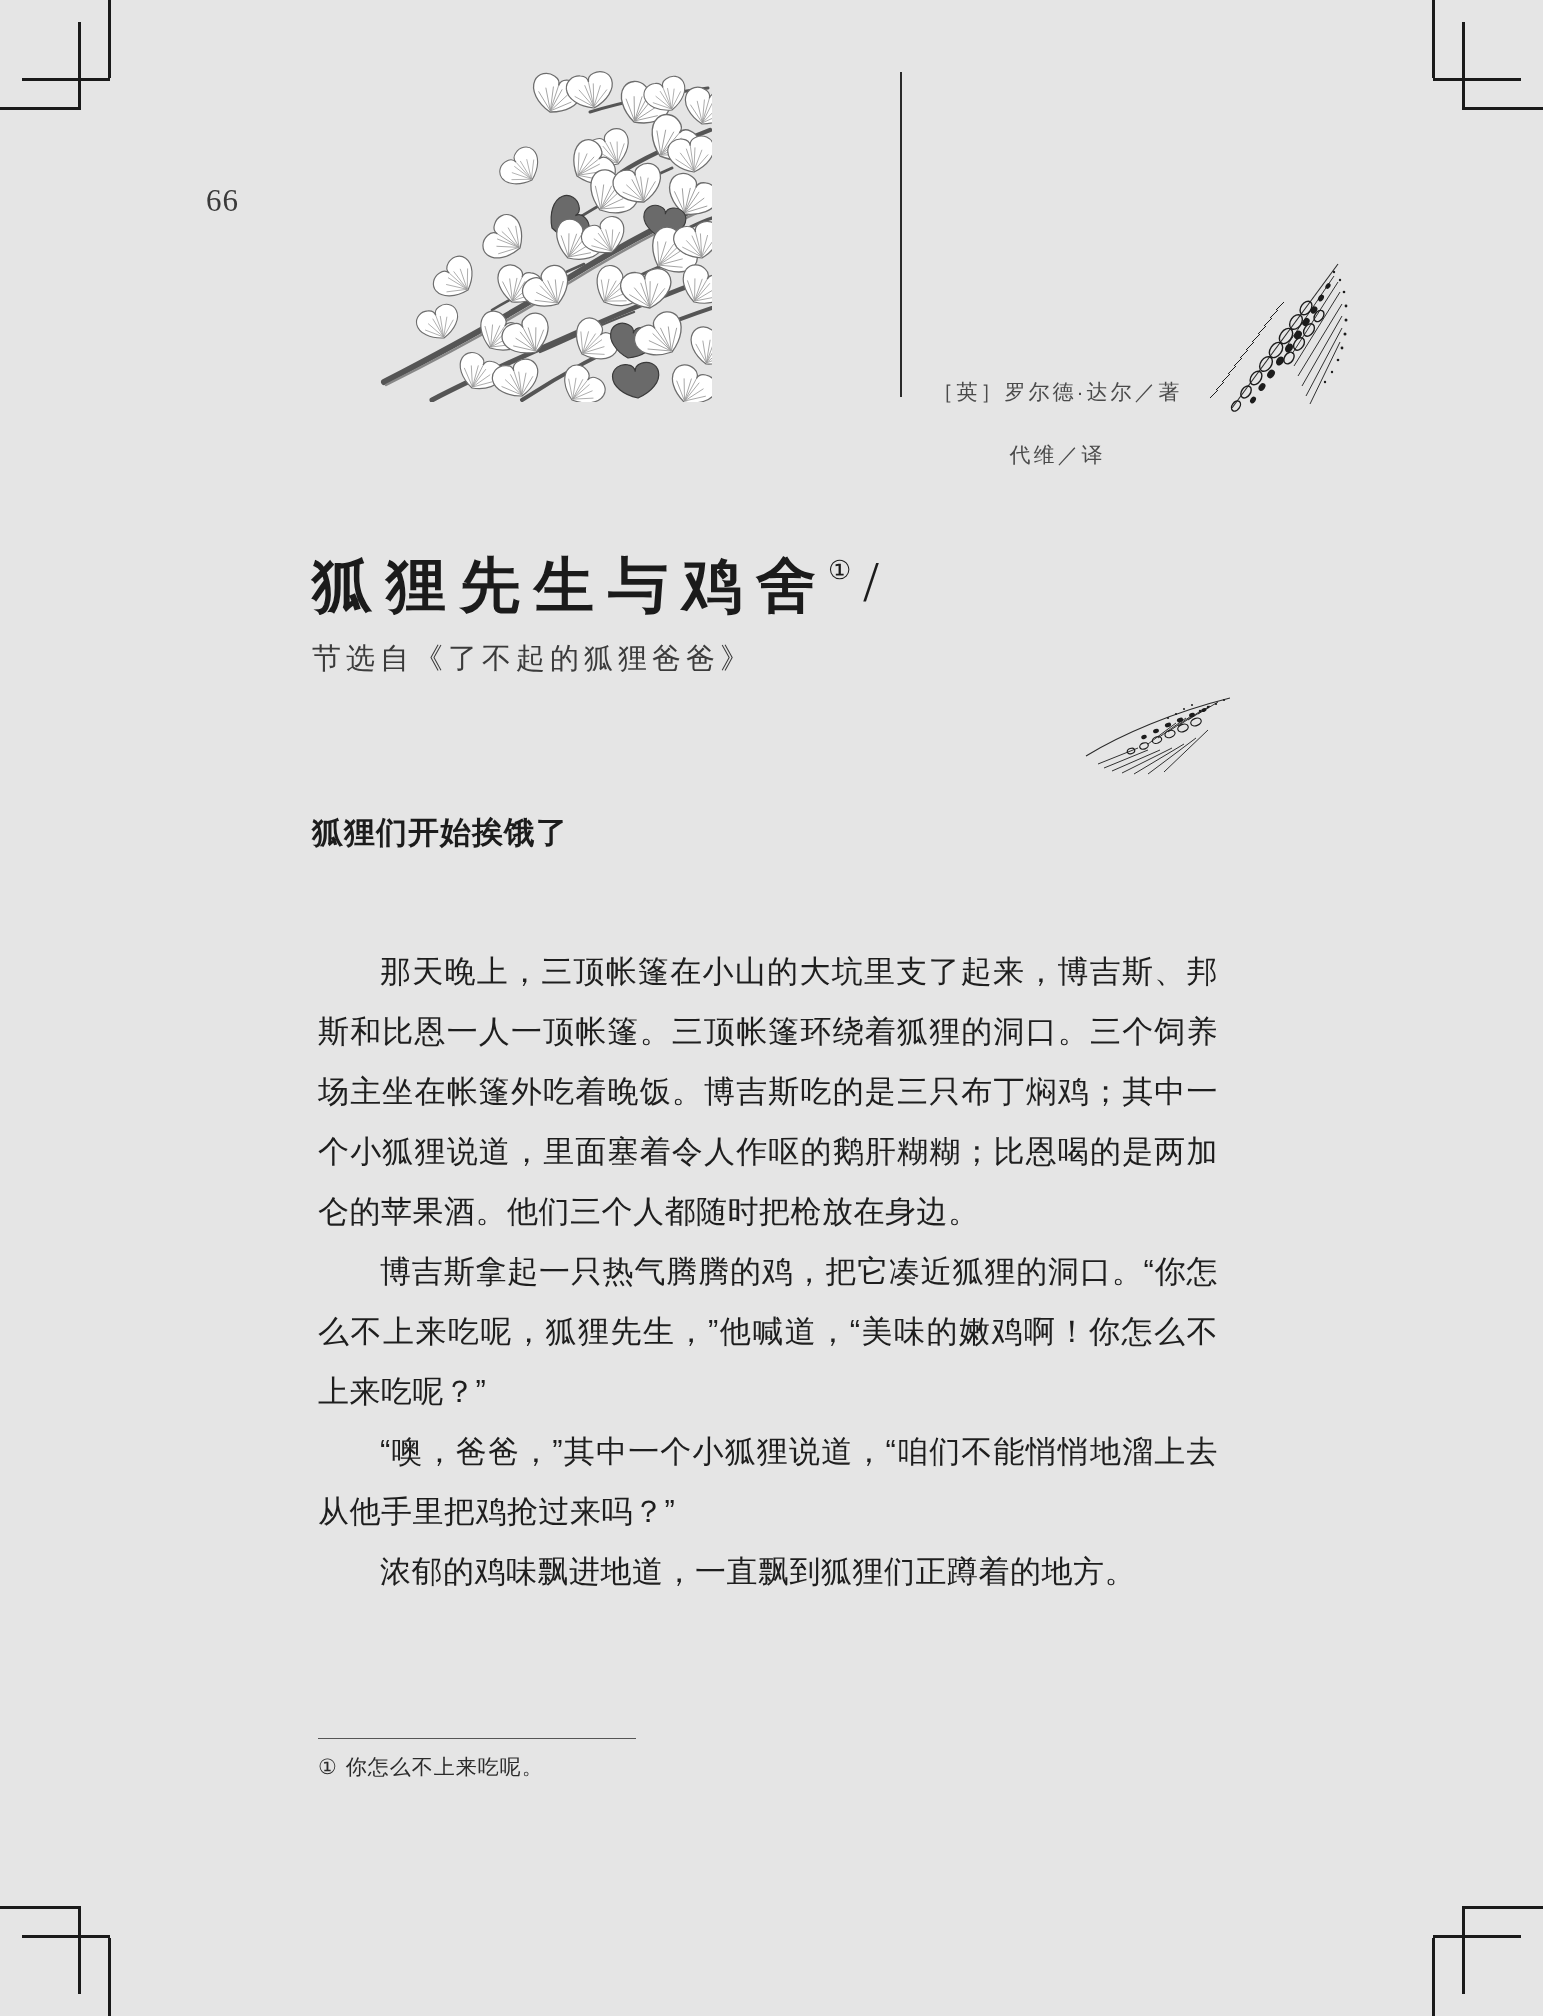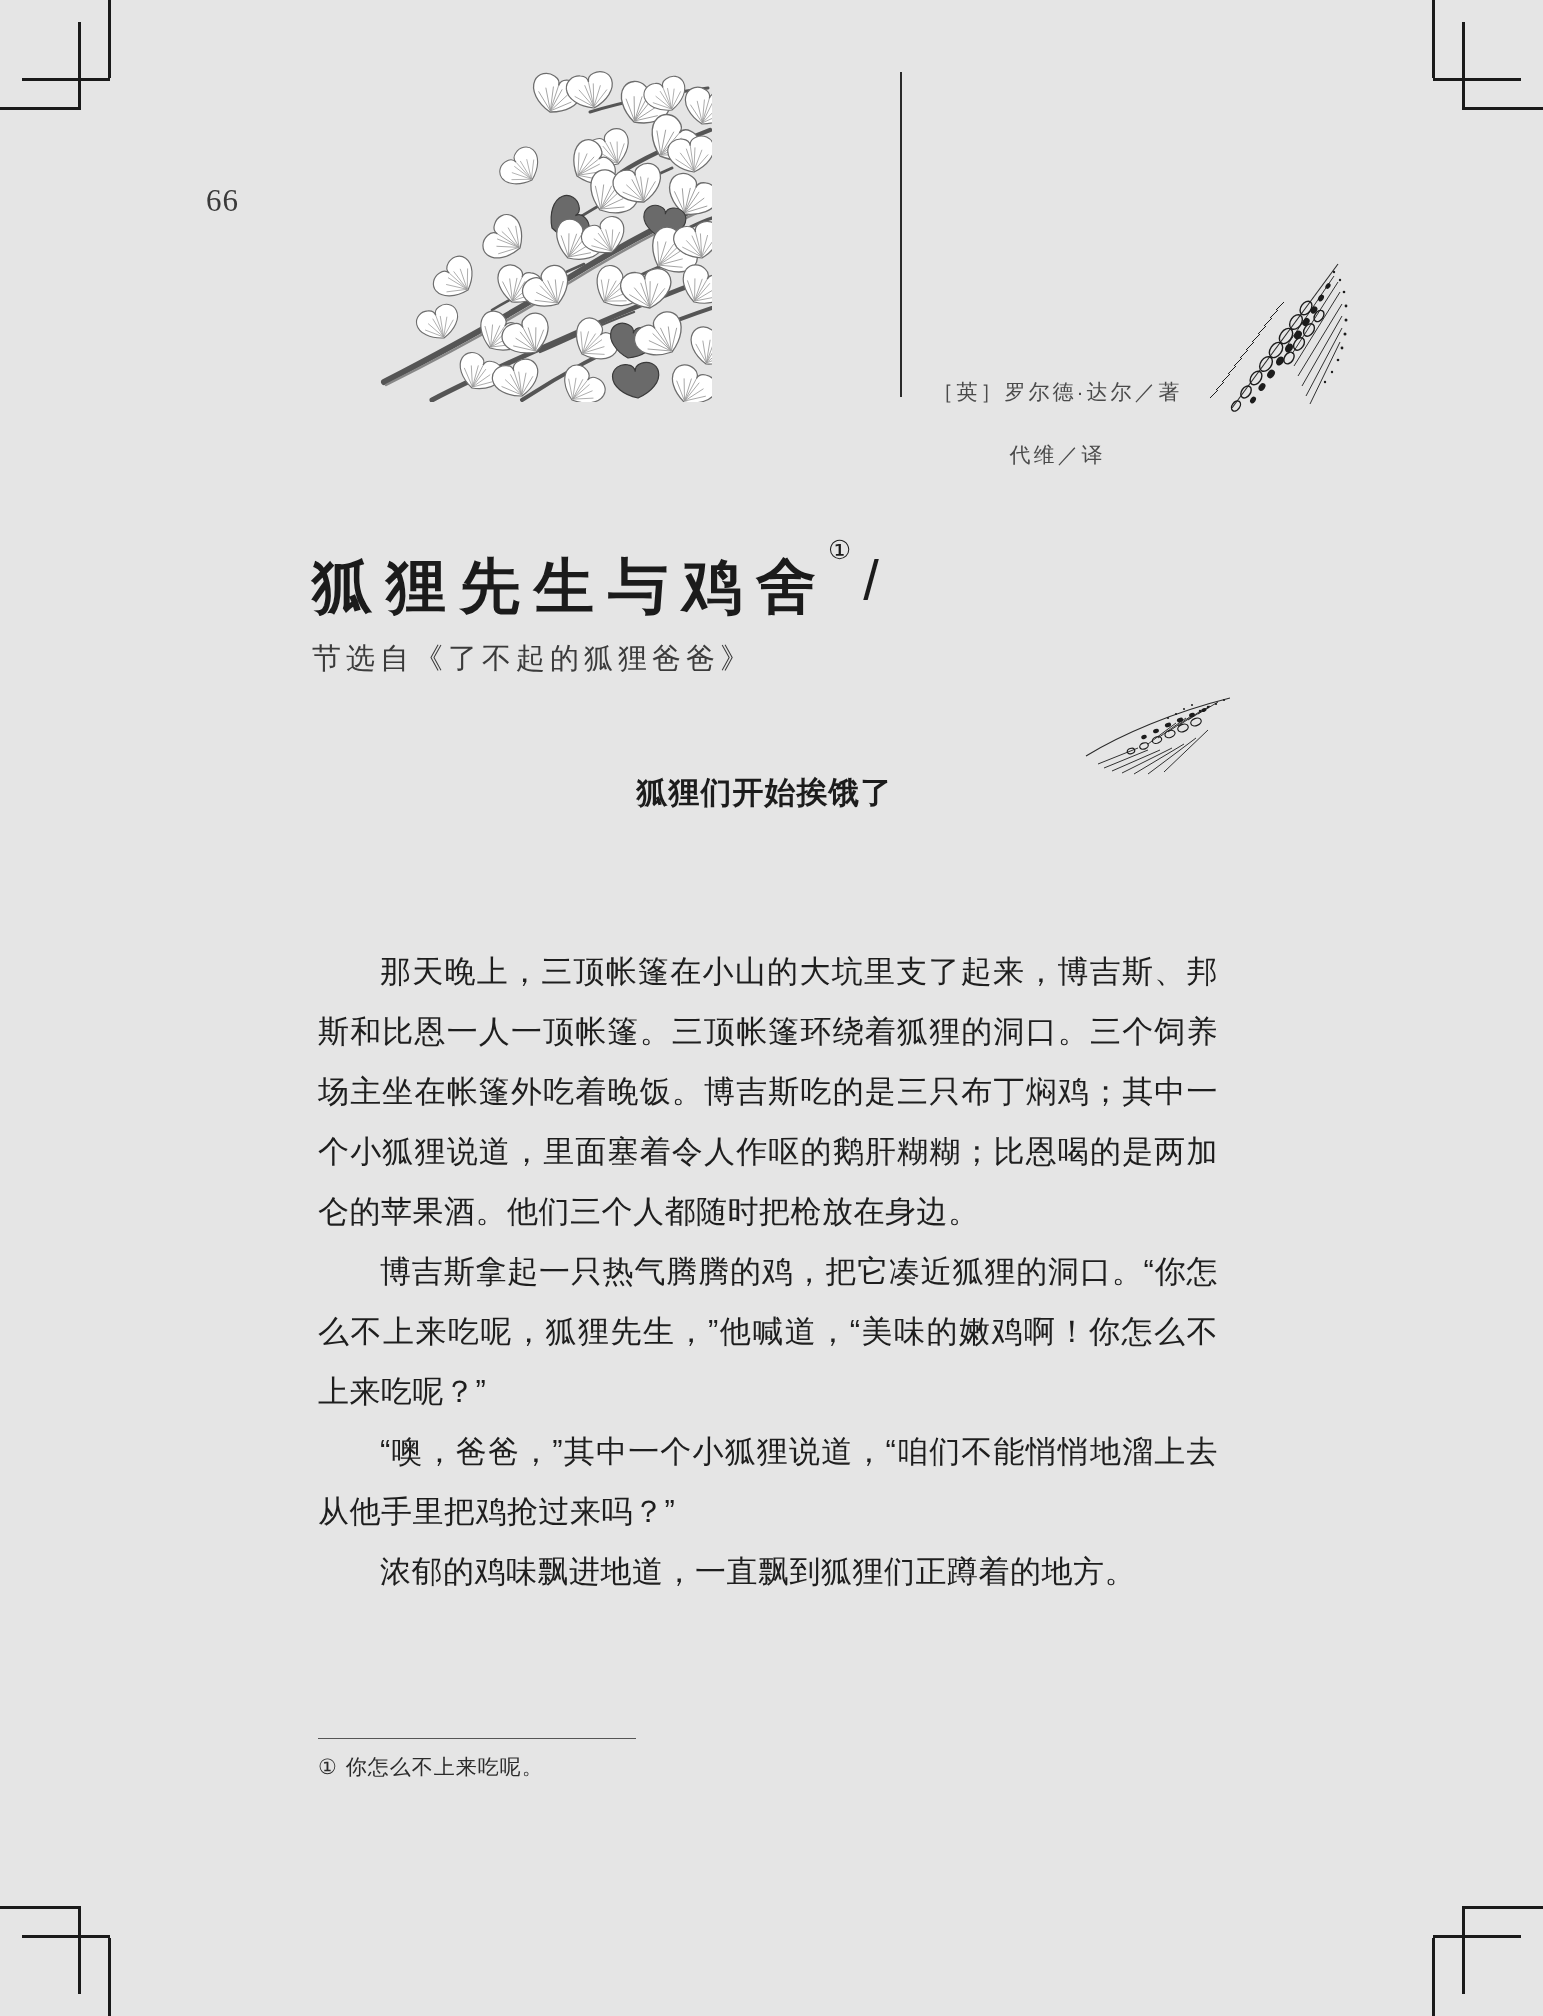--- a/index.html
+++ b/index.html
@@ -133,21 +133,22 @@
     width: 1000px;
   }
   .title-main {
     font-size: 60px;
     font-weight: bold;
     color: #1b1b1b;
     letter-spacing: 14px;
     line-height: 1.15;
     white-space: nowrap;
     display: flex;
-    align-items: flex-start;
+    align-items: center;
+    font-family: Liberation Serif, serif;
   }
   .title-text { display: inline-block; }
   .title-sup {
     font-size: 26px;
     letter-spacing: 0;
     position: relative;
     top: -16px;
     left: -2px;
     font-weight: normal;
   }
@@ -164,23 +165,23 @@
     margin-top: 18px;
     font-size: 29px;
     color: #3b3b3b;
     letter-spacing: 5px;
   }
 
   
   .section-heading {
     position: absolute;
     left: 312px;
-    top: 772px;
+    top: 812px;
     width: 905px;
-    text-align: center;
+    text-align: left;
     font-size: 31px;
     font-weight: bold;
     color: #1c1c1c;
     letter-spacing: 1px;
   }
 
   
   .body {
     position: absolute;
     left: 318px;

